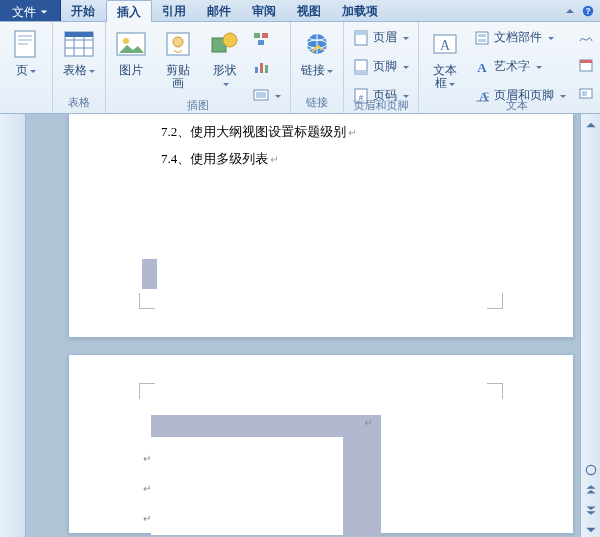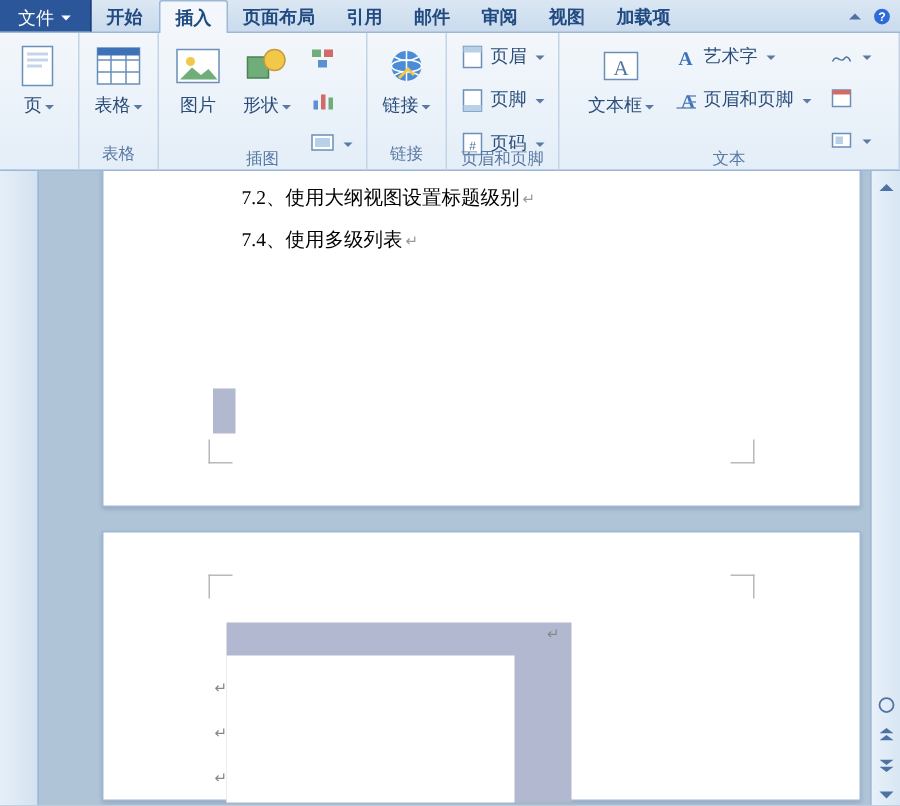--- a/index.html
+++ b/index.html
@@ -177,21 +177,20 @@
 
 <div class="tab-strip">
   <div class="file-tab">
     <span>文件</span>
     <svg viewBox="0 0 10 10">
         <path d="M1 3l4 4 4-4z"></path>
       </svg>
   </div>
   <div class="tab">开始</div>
   <div class="tab active">插入</div>
-  <div class="tab">页面布局</div>
   <div class="tab">引用</div>
   <div class="tab">邮件</div>
   <div class="tab">审阅</div>
   <div class="tab">视图</div>
   <div class="tab">加载项</div>
   <div class="help-area">
     <svg viewBox="0 0 12 12" style="cursor:pointer">
         <path fill="#4e73a3" d="M2 8l4-4 4 4z"></path>
       </svg>
     <svg viewBox="0 0 16 16" style="cursor:pointer">
@@ -246,20 +245,30 @@
           <svg width="30" height="28">
               <rect x="1" y="3" width="28" height="22" fill="#fff" stroke="#6a8fb8"></rect>
               <circle cx="10" cy="11" r="3" fill="#f2c84b"></circle>
               <path d="M3 23l8-8 6 5 5-4 6 7z" fill="#6fae7a"></path>
             </svg>
         </span>
         <span class="lbl">图片</span>
       </div>
       <div class="big-btn">
         <span class="ico">
+          <svg width="28" height="28">
+              <rect x="3" y="3" width="22" height="22" fill="#fff" stroke="#6a8fb8"></rect>
+              <circle cx="14" cy="12" r="5" fill="#f4d28a" stroke="#c79a3a"></circle>
+              <path d="M10 20c2 3 6 3 8 0" stroke="#c79a3a" fill="none"></path>
+            </svg>
+        </span>
+        <span class="lbl">剪贴画</span>
+      </div>
+      <div class="big-btn">
+        <span class="ico">
           <svg width="30" height="28">
               <rect x="2" y="8" width="14" height="14" fill="#6fae7a" stroke="#4a8256"></rect>
               <circle cx="20" cy="10" r="7" fill="#f2c84b" stroke="#c79a3a"></circle>
             </svg>
         </span>
         <span class="lbl drop">形状</span>
       </div>
       <div class="mini-col" style="padding-top:4px">
         <div class="mini-btn">
           <span class="mico">
@@ -355,20 +364,31 @@
       <div class="big-btn">
         <span class="ico">
           <svg width="28" height="28">
               <rect x="3" y="5" width="22" height="18" fill="#fff" stroke="#6a8fb8"></rect>
               <text x="14" y="20" text-anchor="middle" font-size="14" fill="#4e73a3" font-family="serif">A</text>
             </svg>
         </span>
         <span class="lbl drop">文本框</span>
       </div>
       <div class="mini-col" style="padding-top:2px">
+        <div class="mini-btn">
+          <span class="mico">
+              <svg width="16" height="16">
+                <rect x="2" y="2" width="12" height="12" fill="#fff" stroke="#6a8fb8"></rect>
+                <rect x="4" y="4" width="8" height="3" fill="#b8d0e8"></rect>
+                <rect x="4" y="9" width="8" height="3" fill="#b8d0e8"></rect>
+              </svg>
+            </span>
+          <span>文档部件</span>
+          <span class="drop"></span>
+        </div>
         <div class="mini-btn">
           <span class="mico">
               <svg width="16" height="16">
                 <text x="8" y="13" text-anchor="middle" font-size="13" font-weight="bold" fill="#3d72b8" font-family="serif">A</text>
               </svg>
             </span>
           <span>艺术字</span>
           <span class="drop"></span>
         </div>
         <div class="mini-btn">

